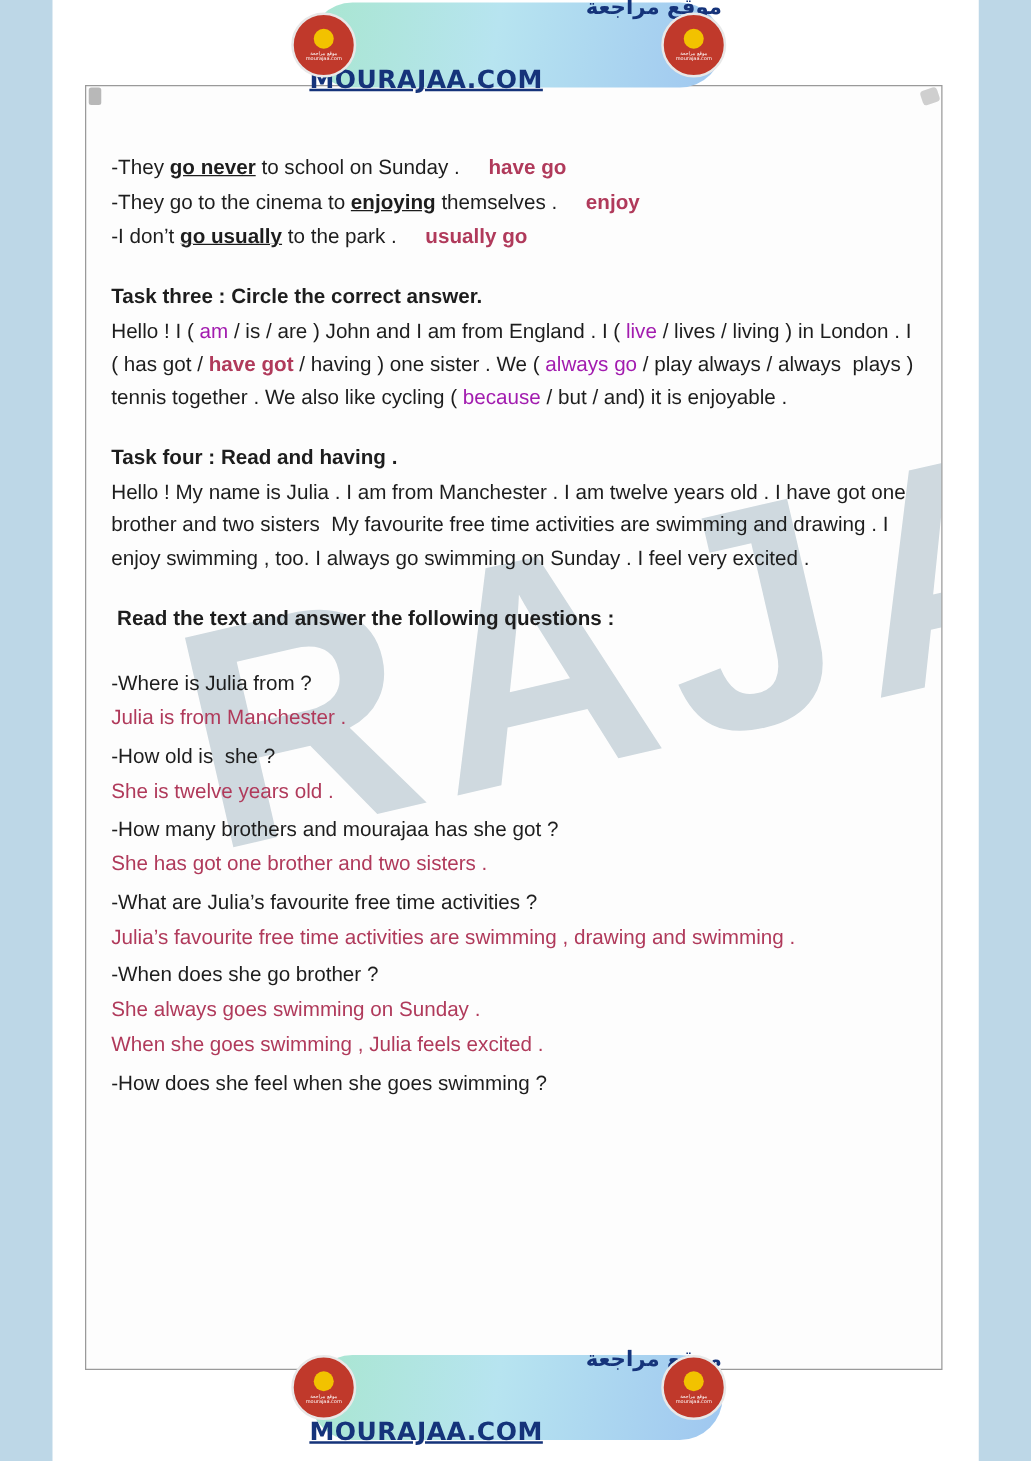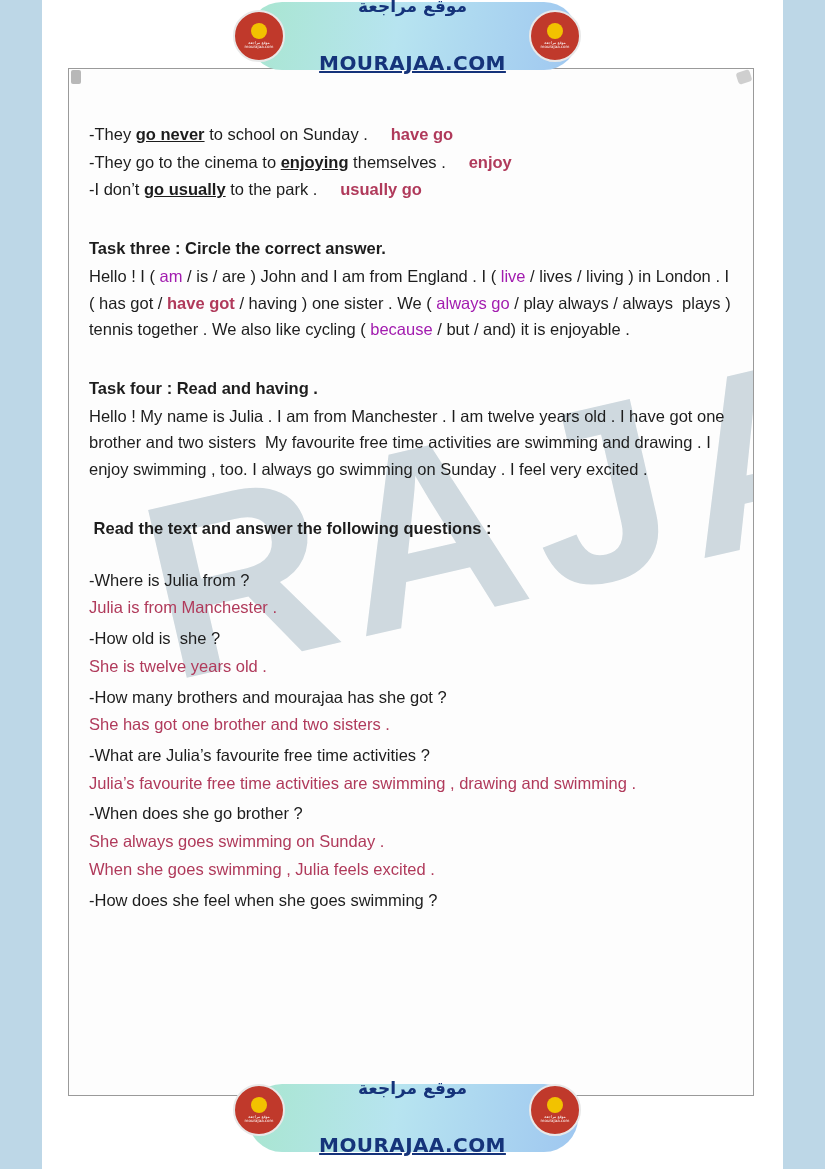--- a/index.html
+++ b/index.html
@@ -26,21 +26,20 @@
   .banner {
     position: absolute;
     left: 50%;
     transform: translateX(-50%);
     width: 330px;
     height: 68px;
     border-radius: 34px;
     background: linear-gradient(100deg, #a8e6cf 0%, #b7e4f0 45%, #9fc7f0 100%);
     display: flex;
     flex-direction: column;
-    align-items: center;
     justify-content: center;
     z-index: 40;
   }
   .banner.top { top: 2px; }
   .banner.bottom { top: 1084px; }
   .banner .ar {
     font-size: 17px;
     color: #15337a;
     font-weight: bold;
     line-height: 1.1;
@@ -142,21 +141,21 @@
     color: #1d1d1d;
     font-size: 16.5px;
     line-height: 1.62;
   }
   .ln { margin: 0 0 1px 0; white-space: pre-wrap; }
   .gap { height: 20px; }
   .bold { font-weight: bold; }
   .u { text-decoration: underline; text-align: right; }
   .red { color: #a21caf; }
   .redb { color: #b03a5b; font-weight: bold; }
-  .head { font-weight: bold; font-size: 16.5px; margin-top: 11px; }
+  .head { font-weight: bold; font-size: 16.5px; }
   .ans { color: #b03a5b; }
   .qa { margin-top: 4px; }
 </style>
 </head>
 <body>
 
 <div class="page"></div>
 
 <div class="banner top">
   <div class="ar">موقع مراجعة</div>

